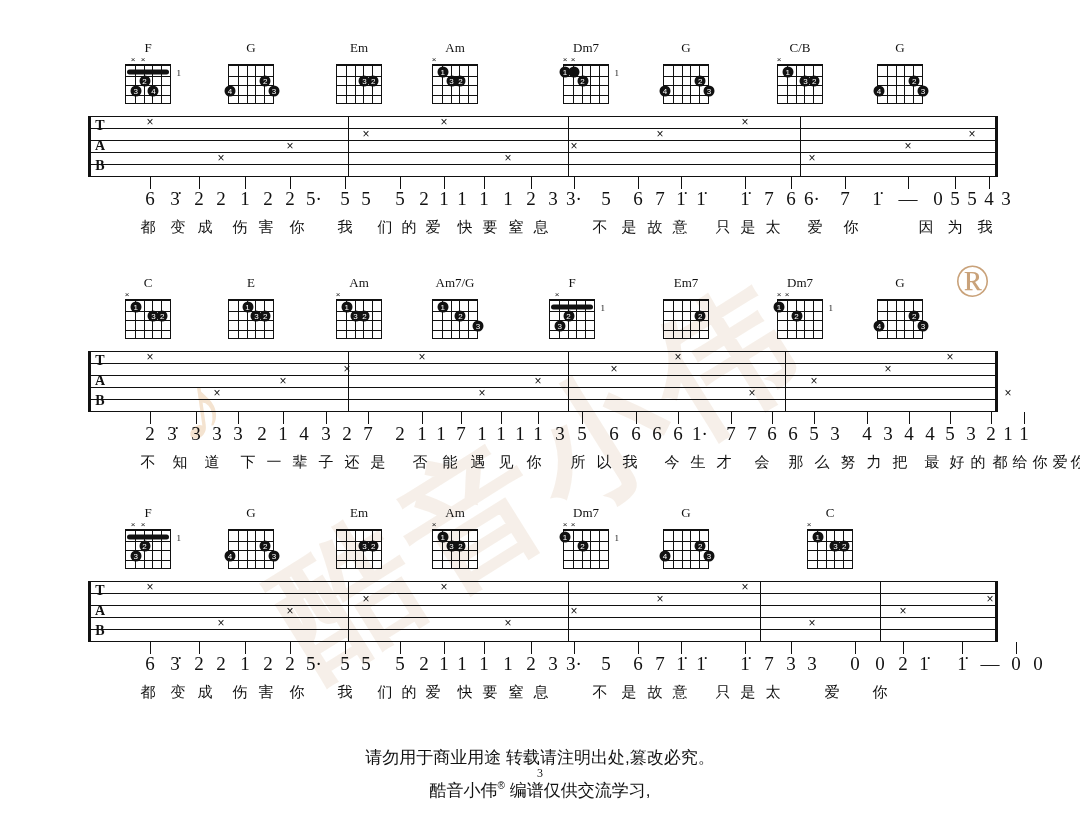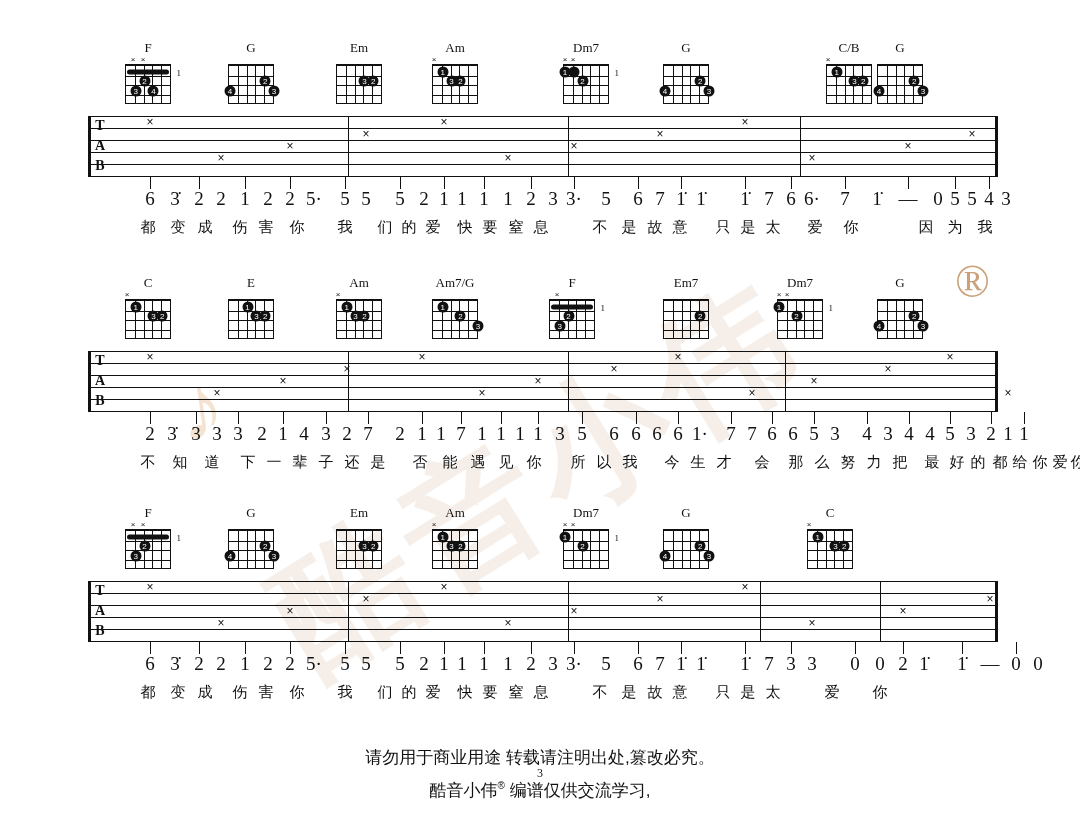--- a/index.html
+++ b/index.html
@@ -363,21 +363,21 @@
             <i class="v" style="left: 35.2px;"></i>
             <i class="h" style="top: 9.5px;"></i>
             <i class="h" style="top: 19px;"></i>
             <i class="h" style="top: 28.5px;"></i>
             <div class="dot" style="left: 36.2px; top: 15.25px;">2</div>
             <div class="dot" style="left: 45px; top: 24.75px;">3</div>
             <div class="dot" style="left: 1px; top: 24.75px;">4</div>
           </div>
         </div>
       </div>
-      <div class="chord" style="left: 820px;">
+      <div class="chord" style="left: 771px;">
         <div class="chord-name">C/B</div>
         <div class="grid-wrap">
           <div class="marks">
             <span style="left: 2px;">×</span>
           </div>
           <div class="grid">
             <i class="v" style="left: 8.8px;"></i>
             <i class="v" style="left: 17.6px;"></i>
             <i class="v" style="left: 26.4px;"></i>
             <i class="v" style="left: 35.2px;"></i>

